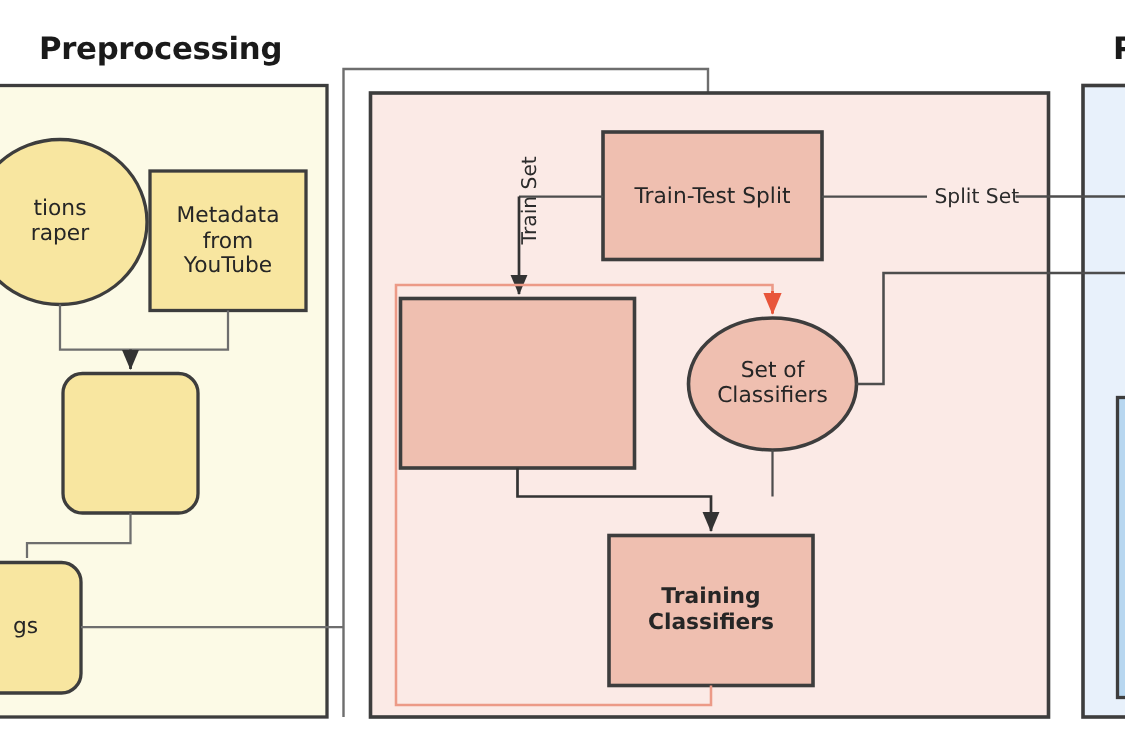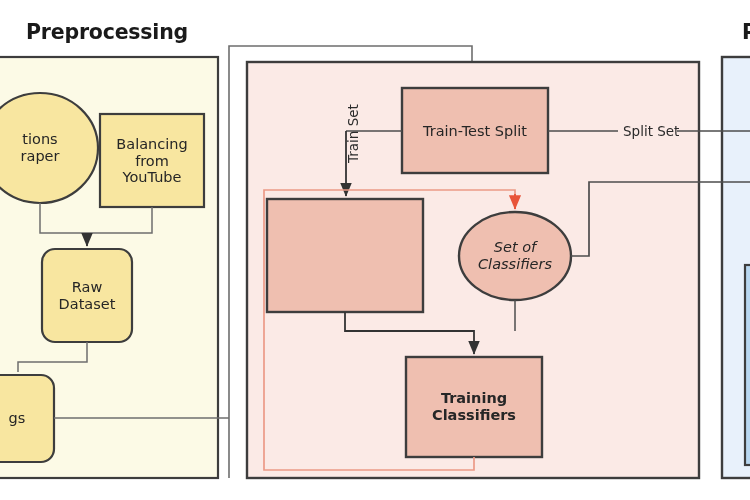--- a/index.html
+++ b/index.html
@@ -100,33 +100,31 @@
   </svg>
 
   <div class="panel-title" style="left:-6px;top:20px;">Preprocessing</div>
 
 
   <div class="panel-title" style="left:710px;top:20px;">Per</div>
 
   <div class="node-label" style="left:-46px;top:118px;width:108px;height:60px;">tions
 raper</div>
 
-  <div class="node-label" style="left:68px;top:122px;width:104px;height:78px;">Balancing
+  <div class="node-label" style="left:68px;top:122px;width:104px;height:78px;">Metadata
 from
 YouTube</div>
 
-  <div class="node-label" style="left:10px;top:268px;width:90px;height:56px;">Raw
-Dataset</div>
 
   <div class="node-label" style="left:-52px;top:404px;width:74px;height:28px;">gs</div>
 
   <div class="node-label" style="left:370px;top:117px;width:146px;height:28px;">Train-Test Split</div>
 
 
-  <div class="node-label" style="left:427px;top:228px;width:112px;height:56px;font-style:italic;">Set of
+  <div class="node-label" style="left:427px;top:228px;width:112px;height:56px;">Set of
 Classifiers</div>
 
   <div class="node-label" style="left:374px;top:379px;width:136px;height:56px;font-weight:bold;">Training
 Classifiers</div>
 
   <div class="edge-label vertical" style="left:313px;top:163px;transform:rotate(-90deg);">Train Set</div>
 
   <div class="edge-label" style="left:591px;top:123px;">Split Set</div>
 
   <div class="blue-label" style="left:734px;top:293px;">P</div>

